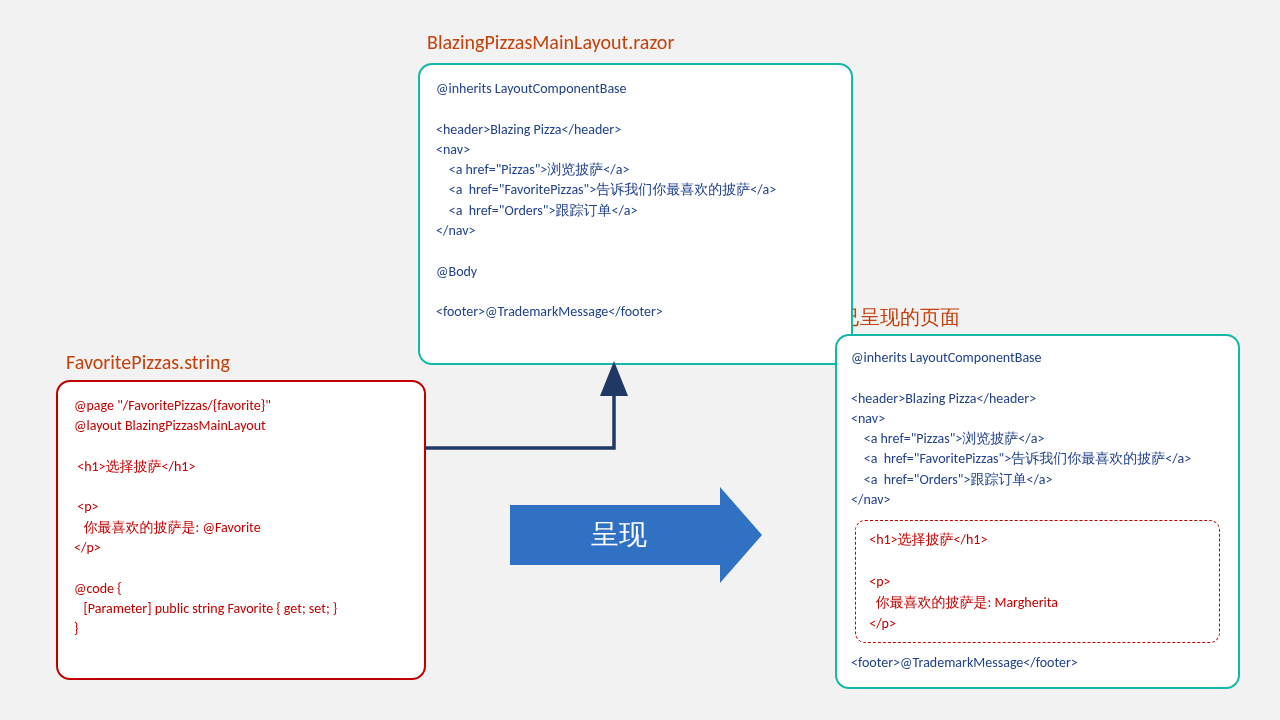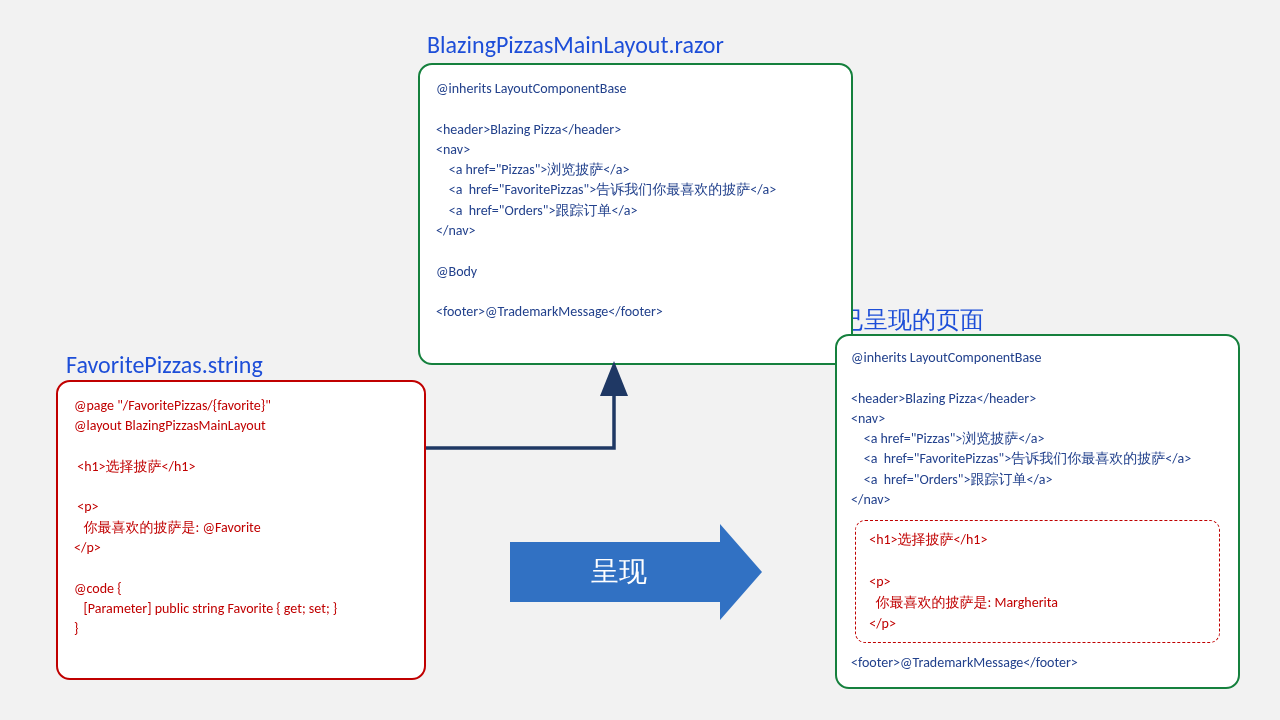--- a/index.html
+++ b/index.html
@@ -6,32 +6,32 @@
   body {
     width: 1280px;
     height: 720px;
     background: #f2f2f2;
     font-family: "Segoe UI", Calibri, Arial, sans-serif;
     position: relative;
     overflow: hidden;
   }
   .label {
     position: absolute;
-    font-size: 24px;
-    color: #1d4ed8;
+    font-size: 20px;
+    color: #c2410c;
   }
   .box {
     position: absolute;
     background: #fff;
     border-radius: 14px;
     padding: 14px 16px;
     font-size: 14px;
     line-height: 1.45;
   }
-  .box-blue { border: 2px solid #15803d; color: #22418c; }
+  .box-blue { border: 2px solid #14b8a6; color: #22418c; }
   .box-red  { border: 2px solid #c00000; color: #c00000; }
   .dashed-red {
     position: absolute;
     border: 1.5px dashed #c00000;
     border-radius: 10px;
     color: #c00000;
     padding: 8px 10px;
     font-size: 14px;
     line-height: 1.5;
   }
@@ -122,18 +122,18 @@
 
 <svg class="connector" style="left:0; top:0;" width="1280" height="720">
   <defs>
     <marker id="arrowhead" markerWidth="10" markerHeight="8" refX="8" refY="4" orient="auto">
       <polygon points="0 0, 10 4, 0 8" fill="#1f3864"></polygon>
     </marker>
   </defs>
   <path d="M 426 448 L 614 448 L 614 368" stroke="#1f3864" stroke-width="3.5" fill="none" marker-end="url(#arrowhead)"></path>
 </svg>
 
-<div class="arrow-big" style="left:510px; top:524px;">
+<div class="arrow-big" style="left:510px; top:487px;">
   <div class="shaft" style="width:210px;">
     <span>呈现</span>
   </div>
   <div class="head"></div>
 </div>
 
 </body></html>

